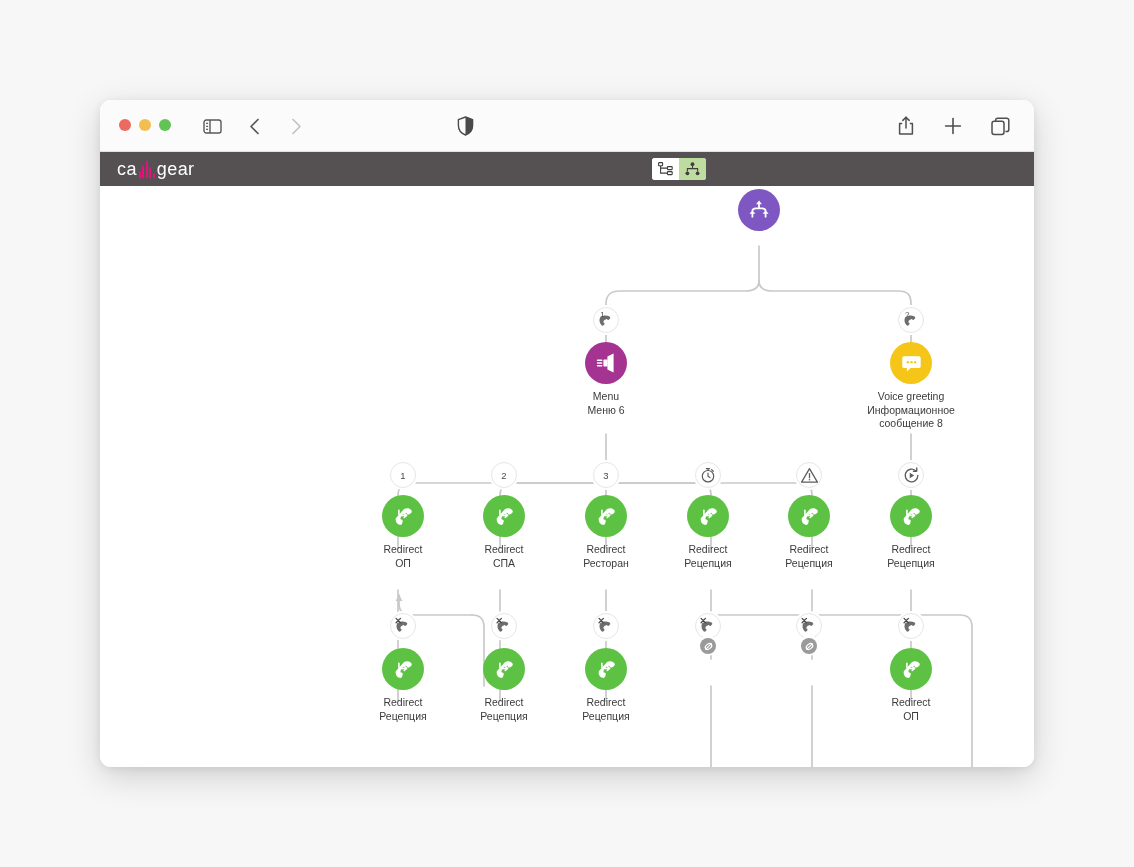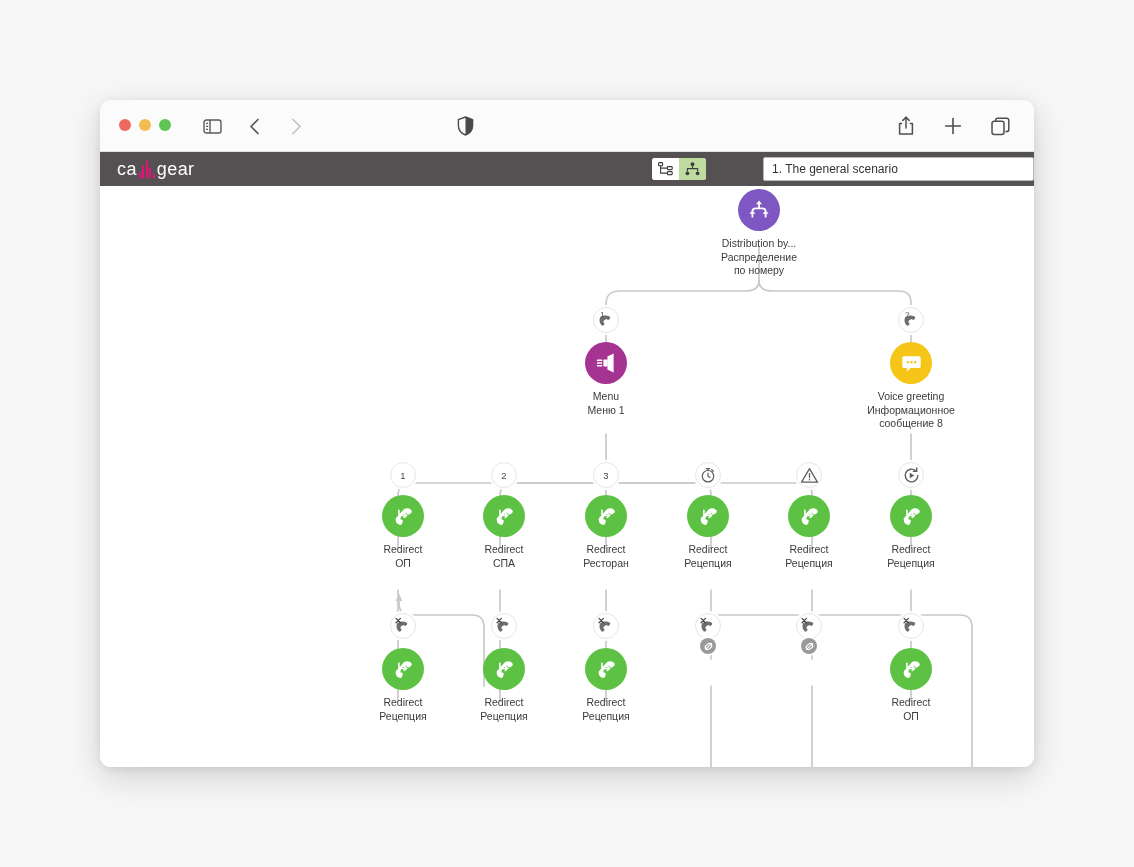--- a/index.html
+++ b/index.html
@@ -324,21 +324,20 @@
         <span class="vt active">
           <svg width="15" height="14" viewBox="0 0 15 14" fill="none">
             <circle cx="7.5" cy="2.2" r="1.9" fill="#3f3f3f"></circle>
             <circle cx="2.4" cy="11.3" r="1.9" fill="#3f3f3f"></circle>
             <circle cx="12.6" cy="11.3" r="1.9" fill="#3f3f3f"></circle>
             <path d="M7.5 4.1 V6.6 M2.4 9.4 V6.6 H12.6 V9.4" stroke="#3f3f3f" stroke-width="1.1" fill="none"></path>
           </svg>
         </span>
       </div>
 
-      <div class="scenario-field">1. The general scenario</div>
     </div>
 
     <div class="canvas">
 
       <svg class="edges" viewBox="0 0 934 581" preserveAspectRatio="none">
         <g stroke="#c9c9c9" stroke-width="1.7" fill="none" stroke-linecap="round">
 
           <path d="M659 60 L659 95"></path>
           <path d="M659 95 C659 103 653 105 645 105 L520 105 C510 105 506 109 506 118 L506 134"></path>
           <path d="M659 95 C659 103 665 105 673 105 L798 105 C808 105 811 109 811 118 L811 134"></path>
@@ -389,36 +388,33 @@
       <div id="layer">
           <div class="node" style="left: 659px; top: 3px;">
             <div class="circle" style="background: rgb(126, 87, 194);">
               <svg width="24" height="24" viewBox="0 0 24 24" fill="#fff">
                 <path d="M12 2.6 L15 6.2 H12.9 V10 H11.1 V6.2 H9 Z"></path>
                 <path d="M5.4 12.2 L8.4 15.8 H6.3 V19.6 H4.5 V15.8 H2.4 Z"></path>
                 <path d="M18.6 12.2 L21.6 15.8 H19.5 V19.6 H17.7 V15.8 H15.6 Z"></path>
                 <path d="M5.4 13 C5.4 11 7 10.4 9 10.4 H15 C17 10.4 18.6 11 18.6 13" stroke="#fff" stroke-width="1.8" fill="none"></path>
               </svg>
             </div>
-            <div class="lbl">Distribution by...
-Распределение
-по номеру</div>
           </div>
           <div class="node" style="left: 506px; top: 156px;">
             <div class="circle" style="background: rgb(165, 51, 146);">
               <svg width="24" height="24" viewBox="0 0 24 24" fill="#fff">
                 <path d="M13.4 5.4 L19.6 2.6 V21.4 L13.4 18.6 Z"></path>
                 <rect x="9.4" y="8.6" width="4.2" height="6.8" rx="0.6"></rect>
                 <rect x="2.8" y="8.6" width="5.6" height="1.5" rx="0.7"></rect>
                 <rect x="2.8" y="11.3" width="5.6" height="1.5" rx="0.7"></rect>
                 <rect x="2.8" y="14" width="5.6" height="1.5" rx="0.7"></rect>
               </svg>
             </div>
             <div class="lbl">Menu
-Меню 1</div>
+Меню 6</div>
           </div>
           <div class="node" style="left: 811px; top: 156px;">
             <div class="circle" style="background: rgb(245, 197, 24);">
               <svg width="23" height="23" viewBox="0 0 24 24" fill="#fff">
                 <path d="M4.2 4.4 H19.8 A1.8 1.8 0 0 1 21.6 6.2 V15 A1.8 1.8 0 0 1 19.8 16.8 H11.2 L7.2 20.4 V16.8 H4.2 A1.8 1.8 0 0 1 2.4 15 V6.2 A1.8 1.8 0 0 1 4.2 4.4 Z"></path>
                 <circle cx="8.2" cy="10.6" r="1.25" fill="#f5c518"></circle>
                 <circle cx="12" cy="10.6" r="1.25" fill="#f5c518"></circle>
                 <circle cx="15.8" cy="10.6" r="1.25" fill="#f5c518"></circle>
               </svg>
             </div>

